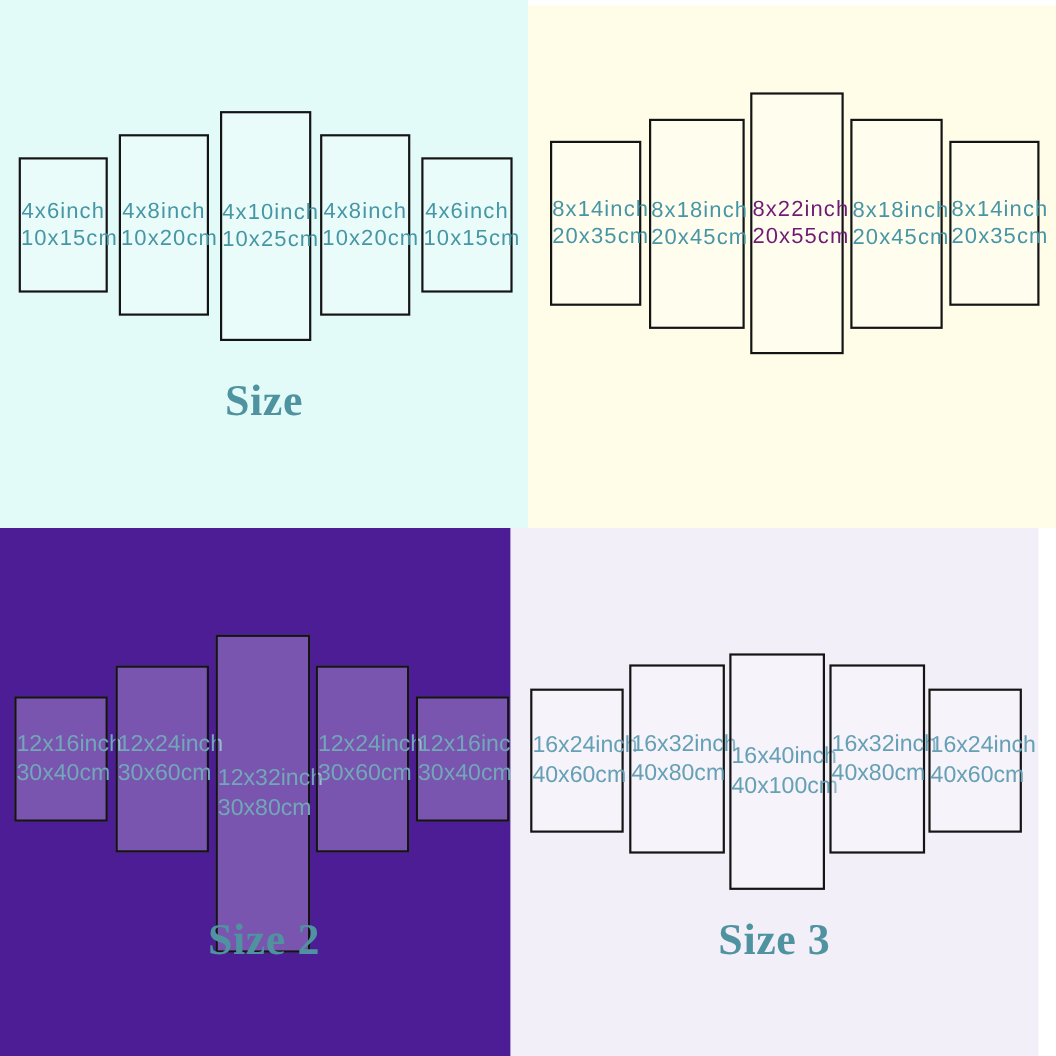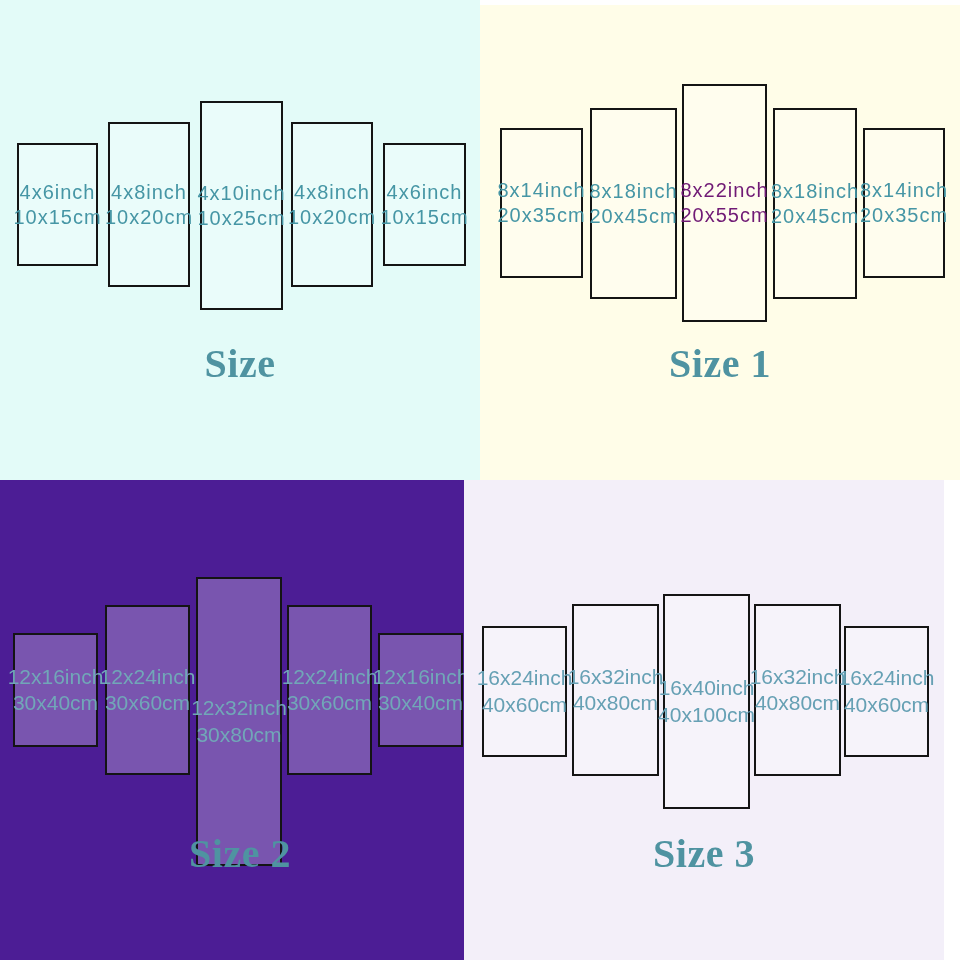--- a/index.html
+++ b/index.html
@@ -27,21 +27,20 @@
     background: #ffffff;
   }
 
   .panel {
     position: absolute;
     box-sizing: border-box;
     border: 2px solid #141414;
     background: rgba(255, 255, 255, 0.25);
     display: flex;
     flex-direction: column;
-    align-items: center;
     justify-content: center;
     text-align: center;
   }
   .panel .line {
     white-space: nowrap;
     font-size: 20px;
     line-height: 1.25;
   }
   .quadrant.spaced .panel .line { letter-spacing: 1px; }
   .quadrant.plain  .panel .line { font-size: 21px; letter-spacing: 0; }
@@ -108,21 +107,20 @@
         </div>
         <div class="panel" style="left: 293px; top: 108px; width: 84px; height: 191px; color: rgb(70, 150, 165);">
           <span class="line">8x18inch</span>
           <span class="line">20x45cm</span>
         </div>
         <div class="panel" style="left: 383px; top: 128px; width: 82px; height: 150px; color: rgb(70, 150, 165);">
           <span class="line">8x14inch</span>
           <span class="line">20x35cm</span>
         </div>
       </div>
-    <h2 class="quadrant-title" style="color: rgb(79, 147, 161);">Size 1</h2>
   </section>
 
   <section class="quadrant q-bl plain" style="background: #4c1d95;">
     <div class="panels">
         <div class="panel" style="left: 13px; top: 153px; width: 85px; height: 114px; color: rgb(113, 167, 184);">
           <span class="line">12x16inch</span>
           <span class="line">30x40cm</span>
         </div>
         <div class="panel" style="left: 105px; top: 125px; width: 85px; height: 170px; color: rgb(113, 167, 184);">
           <span class="line">12x24inch</span>

